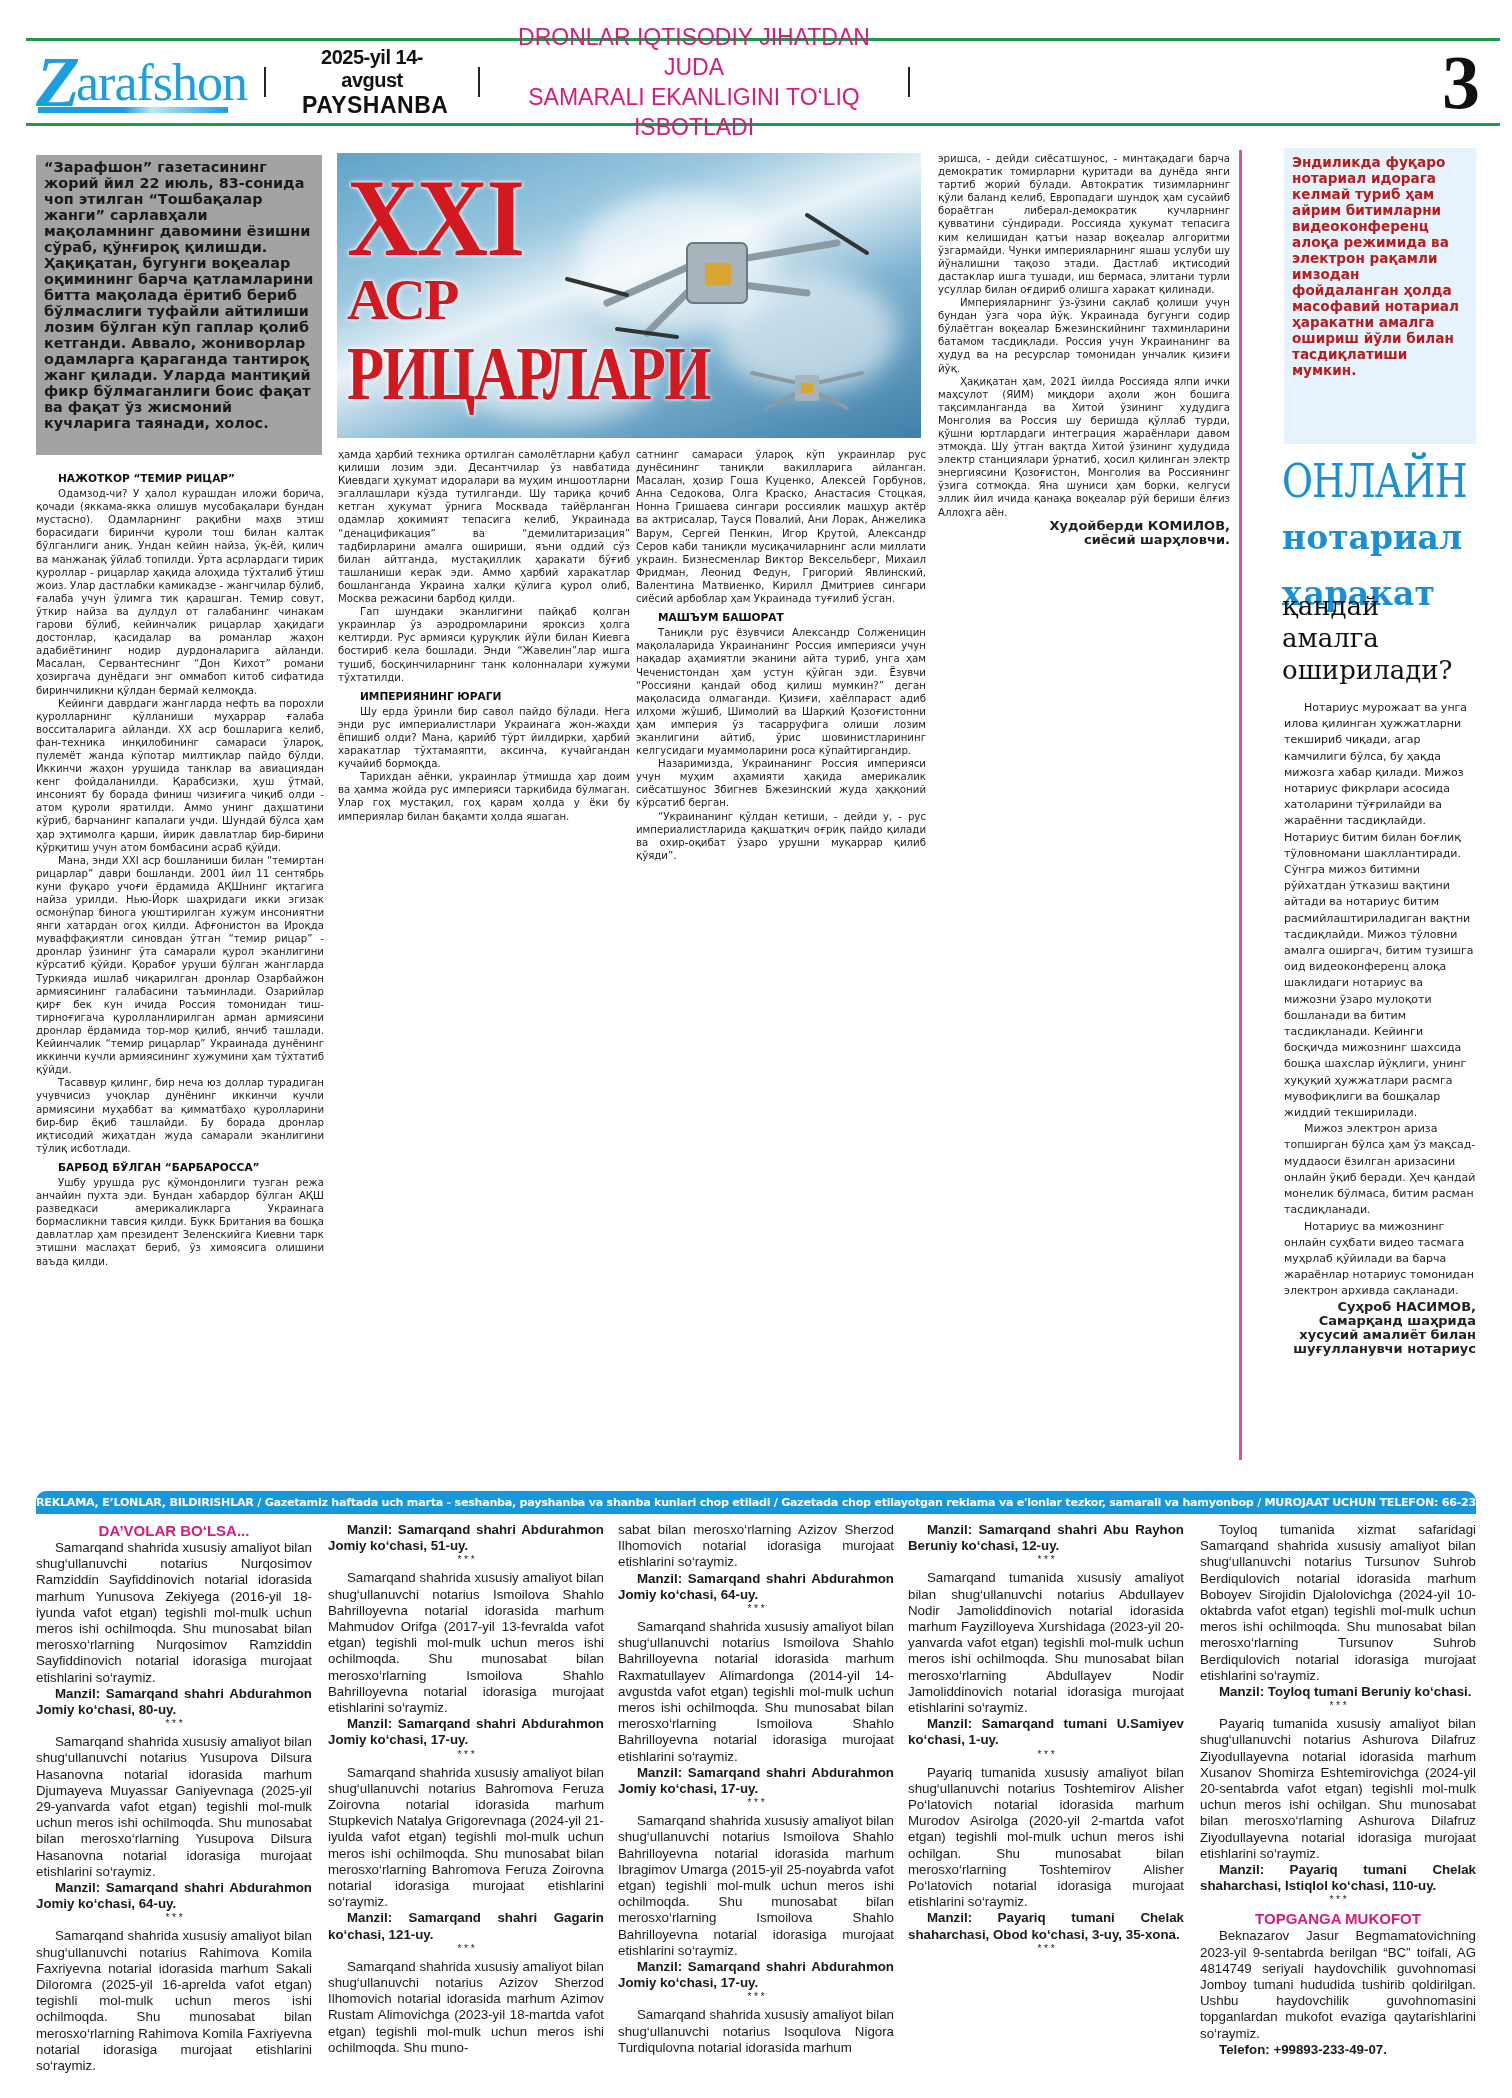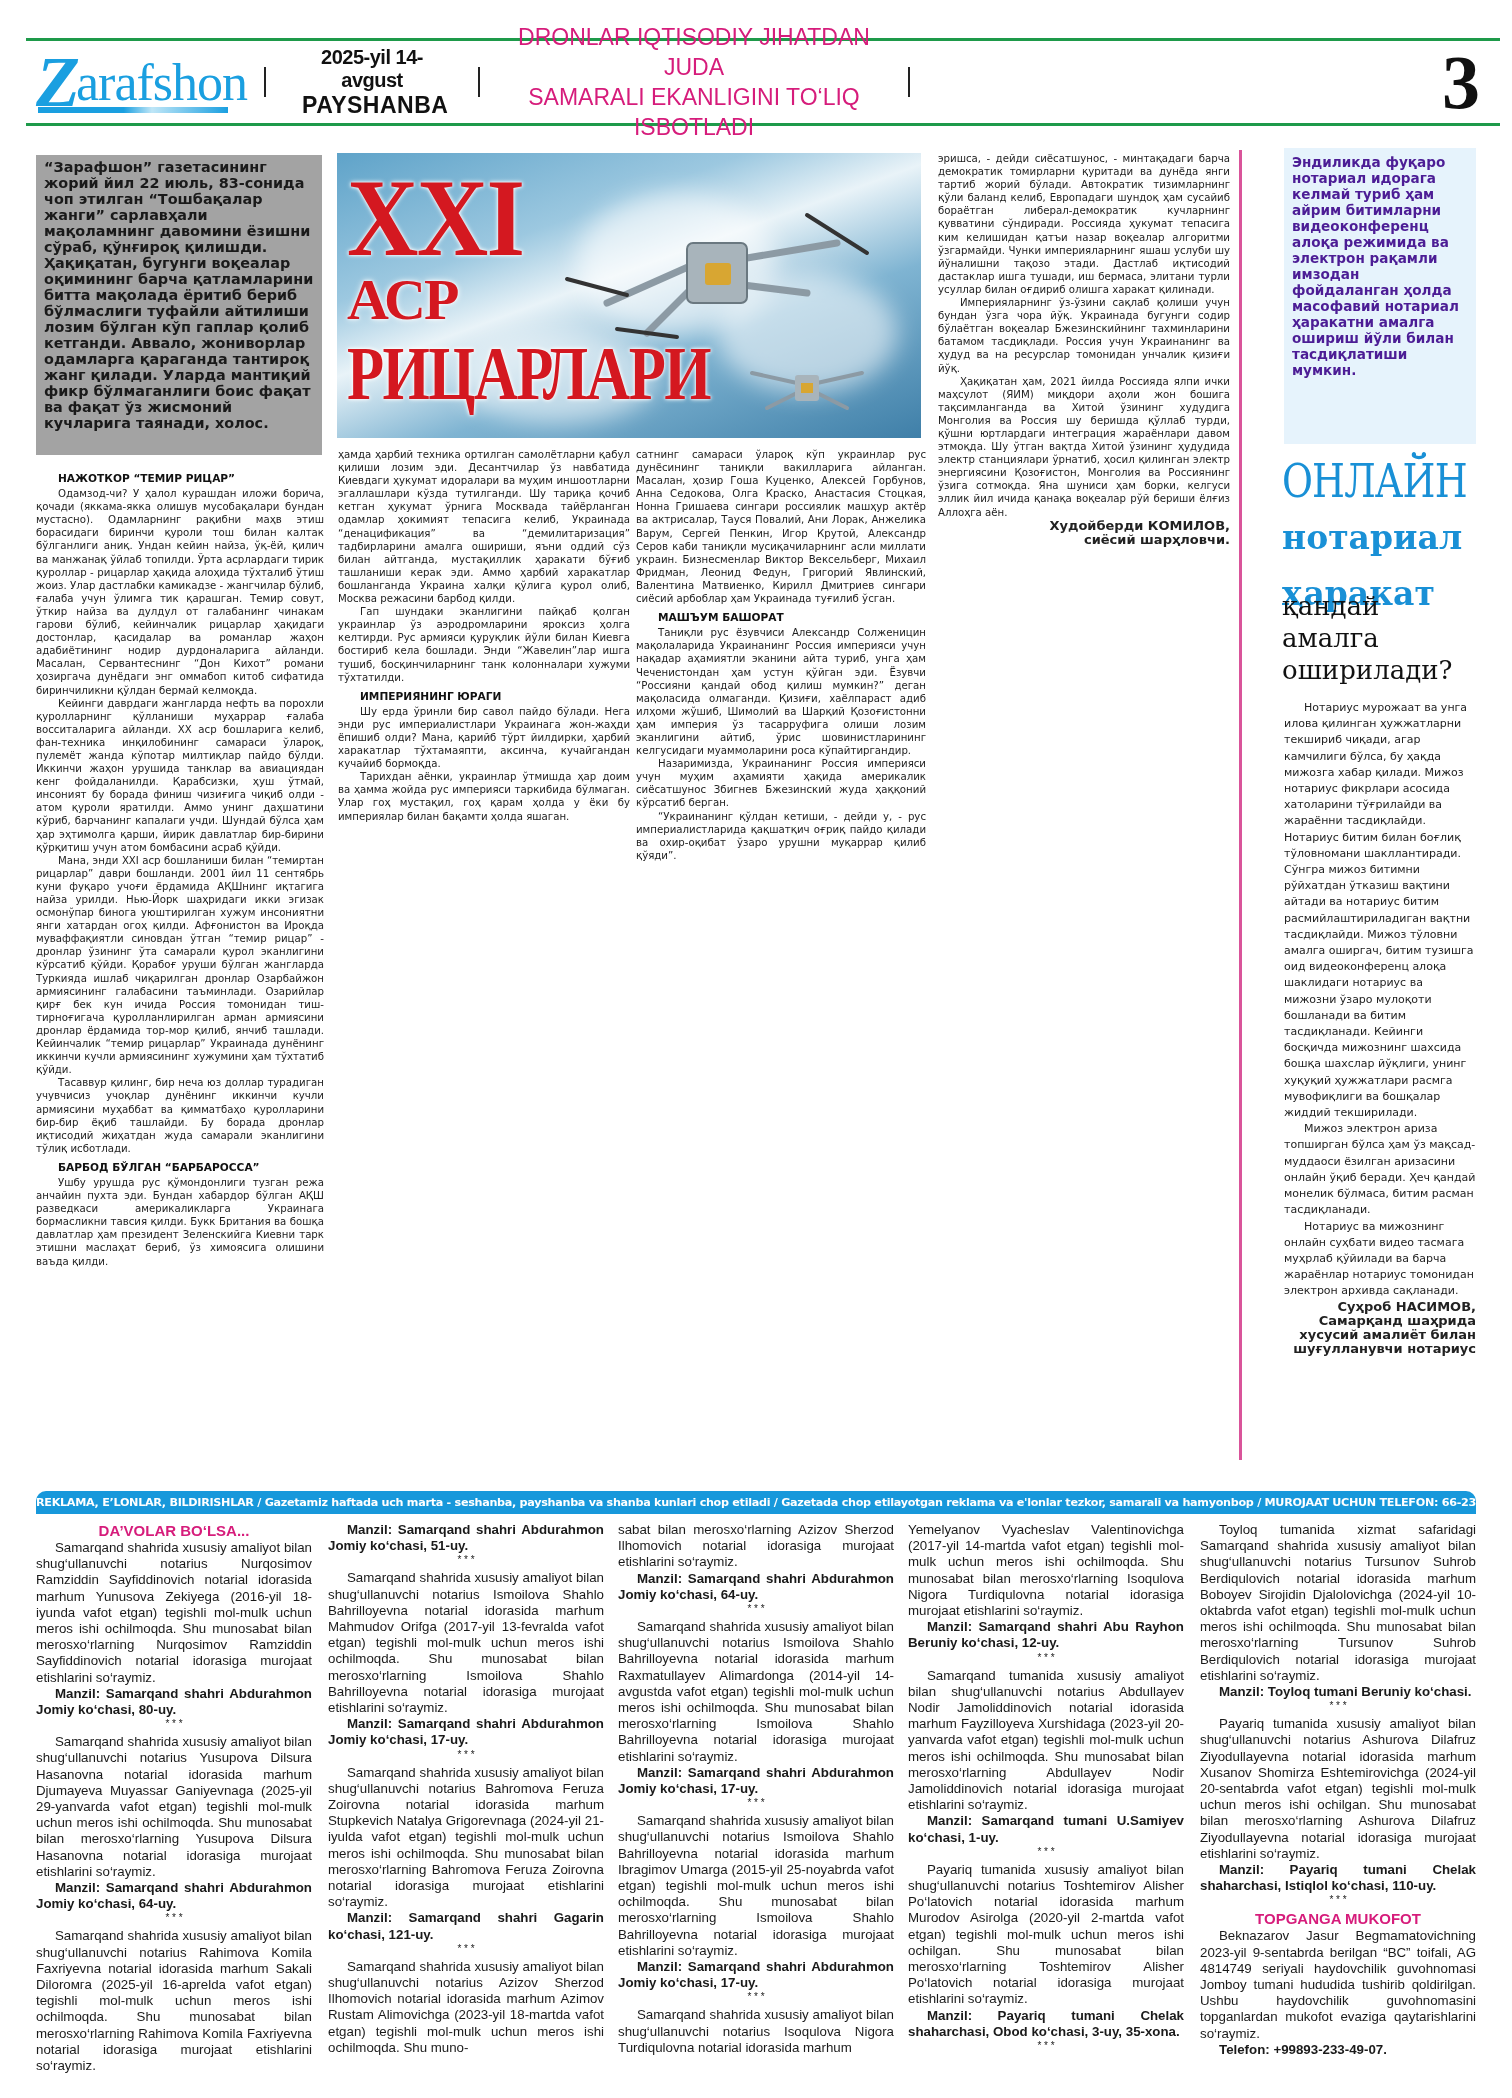--- a/index.html
+++ b/index.html
@@ -35,21 +35,21 @@
 
   .col { position: absolute; font-family: "DejaVu Sans", sans-serif; font-size: 10.2px; line-height: 13.1px; color: #222; text-align: justify; overflow: hidden; }
   .col p { text-indent: 22px; }
   .col h4 { font-size: 10.6px; font-weight: bold; margin: 6px 0 2px 22px; color: #111; }
   .sign { text-align: right; font-weight: bold; font-size: 13px; line-height: 14px; text-indent: 0 !important; }
 
   .pink-rule { position: absolute; left: 1239px; top: 150px; width: 3px; height: 1310px; background: #d9549a; }
 
   
   .side-box { position: absolute; left: 1284px; top: 148px; width: 192px; height: 296px; background: #e6f3fc; padding: 6px 8px; }
-  .side-box-text { font-family: "DejaVu Sans", sans-serif; font-weight: bold; font-size: 13.6px; line-height: 16px; color: #4c1d95; }
+  .side-box-text { font-family: "DejaVu Sans", sans-serif; font-weight: bold; font-size: 13.6px; line-height: 16px; color: #b91c1c; }
   .side-h1 { position: absolute; left: 1282px; top: 455px; font-family: "DejaVu Serif", serif; font-size: 46px; line-height: 52px; color: #1990d6; transform: scaleX(0.82); transform-origin: left; letter-spacing: -1px; }
   .side-h2 { position: absolute; left: 1282px; top: 510px; font-family: "DejaVu Serif", serif; font-weight: bold; font-size: 33px; line-height: 56px; color: #1990d6; }
   .side-h3 { position: absolute; left: 1282px; top: 590px; font-family: "DejaVu Serif", serif; font-size: 26px; line-height: 32px; color: #111; }
   .side-col { left: 1284px; top: 700px; width: 192px; height: 760px; font-size: 11px; line-height: 16.2px; text-align: left; }
   .side-col p { text-indent: 20px; }
 
   
   .ads-band { position: absolute; left: 36px; top: 1491px; width: 1440px; height: 23px; background: #1798db; border-radius: 10px 10px 0 0; color: #fff; font-family: "DejaVu Sans", sans-serif; font-weight: bold; font-size: 11.2px; line-height: 23px; text-align: center; letter-spacing: -0.3px; white-space: nowrap; overflow: hidden; }
 
   .adcol { position: absolute; top: 1522px; width: 276px; height: 570px; font-family: "Liberation Sans", sans-serif; font-size: 13.3px; line-height: 16.2px; color: #1a1a1a; text-align: justify; overflow: hidden; }
@@ -204,21 +204,20 @@
   <p>Samarqand shahrida xususiy amaliyot bilan shug‘ullanuvchi notarius Ismoilova Shahlo Bahrilloyevna notarial idorasida marhum Raxmatullayev Alimardonga (2014-yil 14-avgustda vafot etgan) tegishli mol-mulk uchun meros ishi ochilmoqda. Shu munosabat bilan merosxo‘rlarning Ismoilova Shahlo Bahrilloyevna notarial idorasiga murojaat etishlarini so‘raymiz.</p>
   <p class="addr">Manzil: Samarqand shahri Abdurahmon Jomiy ko‘chasi, 17-uy.</p>
   <p class="stars">* * *</p>
   <p>Samarqand shahrida xususiy amaliyot bilan shug‘ullanuvchi notarius Ismoilova Shahlo Bahrilloyevna notarial idorasida marhum Ibragimov Umarga (2015-yil 25-noyabrda vafot etgan) tegishli mol-mulk uchun meros ishi ochilmoqda. Shu munosabat bilan merosxo‘rlarning Ismoilova Shahlo Bahrilloyevna notarial idorasiga murojaat etishlarini so‘raymiz.</p>
   <p class="addr">Manzil: Samarqand shahri Abdurahmon Jomiy ko‘chasi, 17-uy.</p>
   <p class="stars">* * *</p>
   <p>Samarqand shahrida xususiy amaliyot bilan shug‘ullanuvchi notarius Isoqulova Nigora Turdiqulovna notarial idorasida marhum</p>
 </div>
 
 <div class="adcol" style="left:908px;">
-  <p style="text-indent:0">Yemelyanov Vyacheslav Valentinovichga (2017-yil 14-martda vafot etgan) tegishli mol-mulk uchun meros ishi ochilmoqda. Shu munosabat bilan merosxo‘rlarning Isoqulova Nigora Turdiqulovna notarial idorasiga murojaat etishlarini so‘raymiz.</p>
   <p class="addr">Manzil: Samarqand shahri Abu Rayhon Beruniy ko‘chasi, 12-uy.</p>
   <p class="stars">* * *</p>
   <p>Samarqand tumanida xususiy amaliyot bilan shug‘ullanuvchi notarius Abdullayev Nodir Jamoliddinovich notarial idorasida marhum Fayzilloyeva Xurshidaga (2023-yil 20-yanvarda vafot etgan) tegishli mol-mulk uchun meros ishi ochilmoqda. Shu munosabat bilan merosxo‘rlarning Abdullayev Nodir Jamoliddinovich notarial idorasiga murojaat etishlarini so‘raymiz.</p>
   <p class="addr">Manzil: Samarqand tumani U.Samiyev ko‘chasi, 1-uy.</p>
   <p class="stars">* * *</p>
   <p>Payariq tumanida xususiy amaliyot bilan shug‘ullanuvchi notarius Toshtemirov Alisher Po‘latovich notarial idorasida marhum Murodov Asirolga (2020-yil 2-martda vafot etgan) tegishli mol-mulk uchun meros ishi ochilgan. Shu munosabat bilan merosxo‘rlarning Toshtemirov Alisher Po‘latovich notarial idorasiga murojaat etishlarini so‘raymiz.</p>
   <p class="addr">Manzil: Payariq tumani Chelak shaharchasi, Obod ko‘chasi, 3-uy, 35-xona.</p>
   <p class="stars">* * *</p>
 </div>
 

